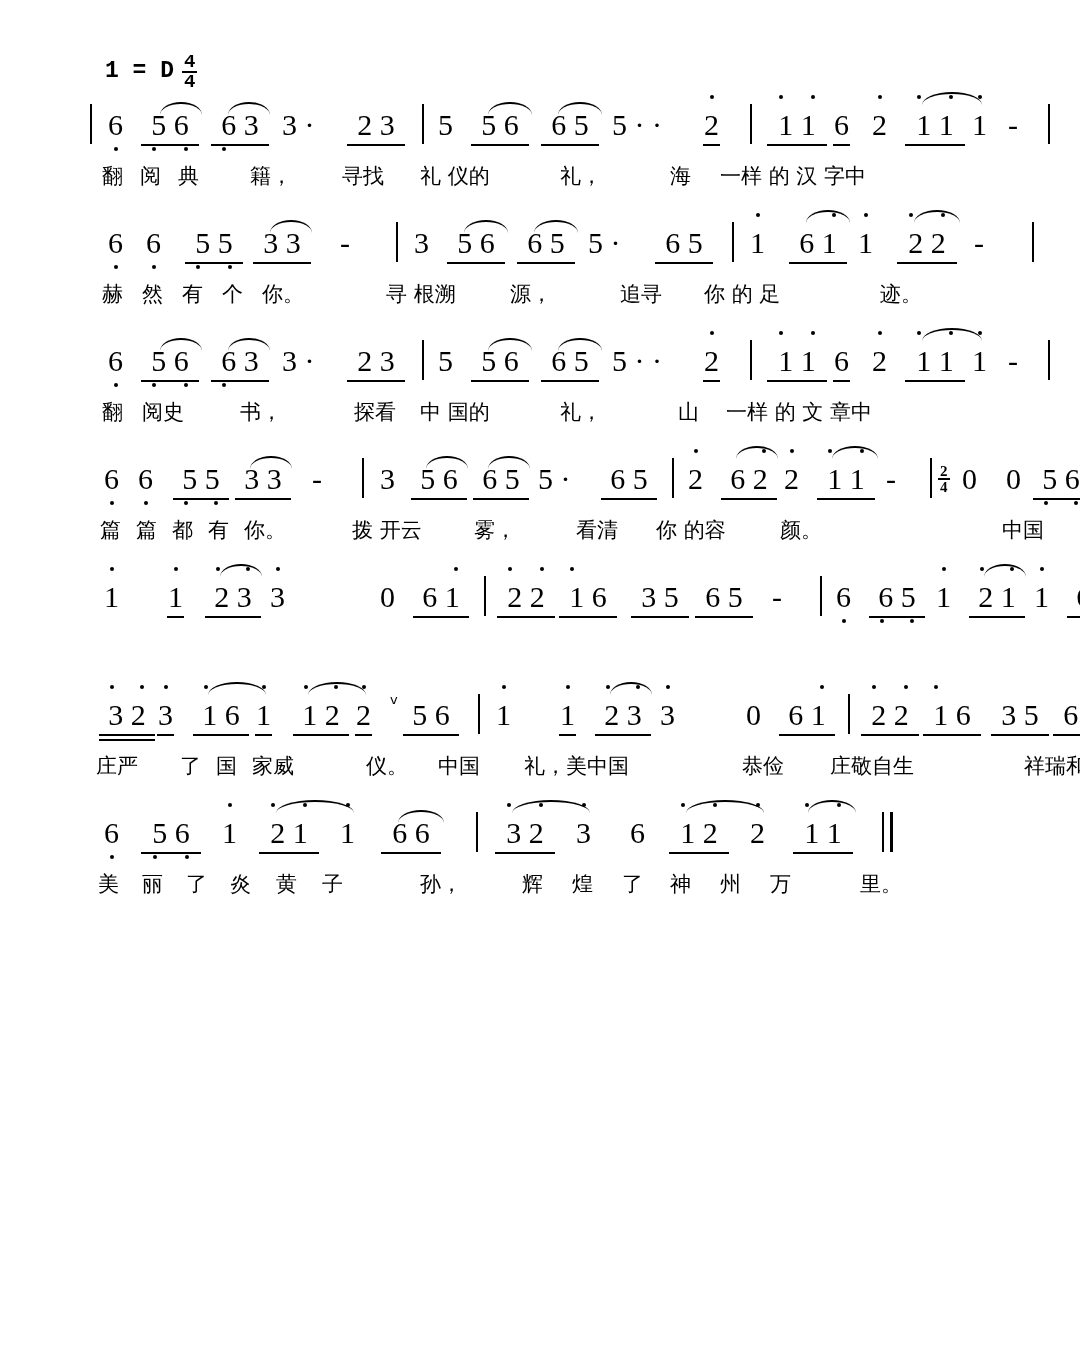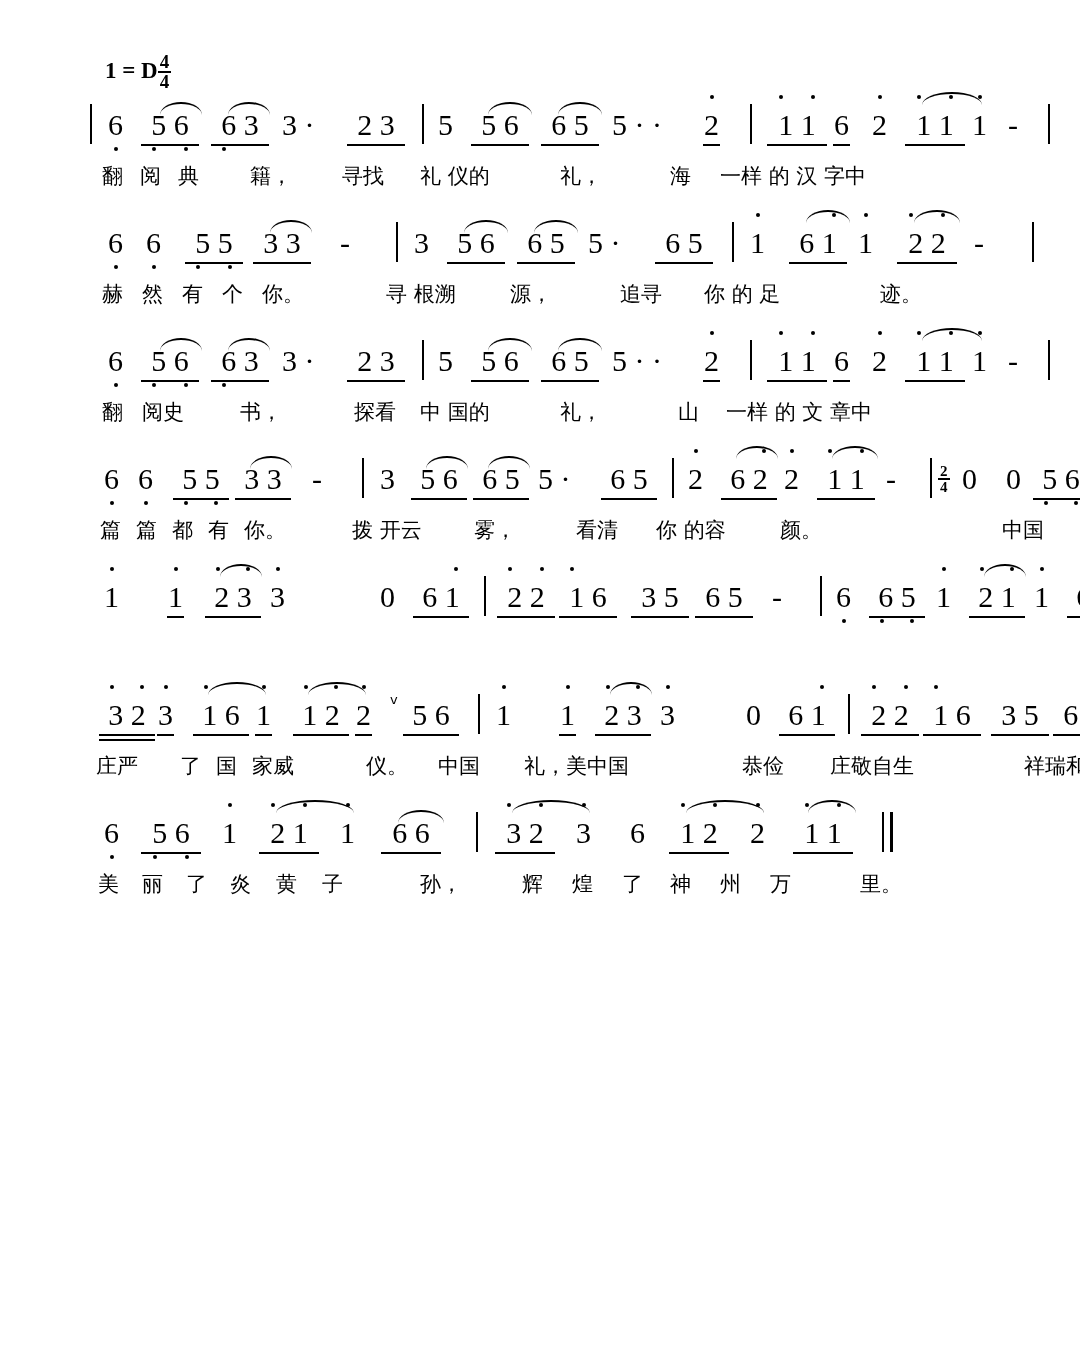--- a/index.html
+++ b/index.html
@@ -34,24 +34,24 @@
     position: relative;
     height: 90px;
     margin-top: 18px;
   }
   .key-sig {
     position: absolute;
     left: 105px;
     top: 34px;
     font-size: 23px;
     font-weight: 700;
-    font-family: Liberation Serif, serif;
+    font-family: Liberation Mono, monospace;
     display: flex;
     align-items: center;
-    gap: 0;
+    gap: 8px;
   }
   .time-sig {
     display: inline-flex;
     flex-direction: column;
     align-items: center;
     line-height: 0.95;
     font-size: 19px;
     font-weight: 700;
     position: relative;
     top: 1px;

